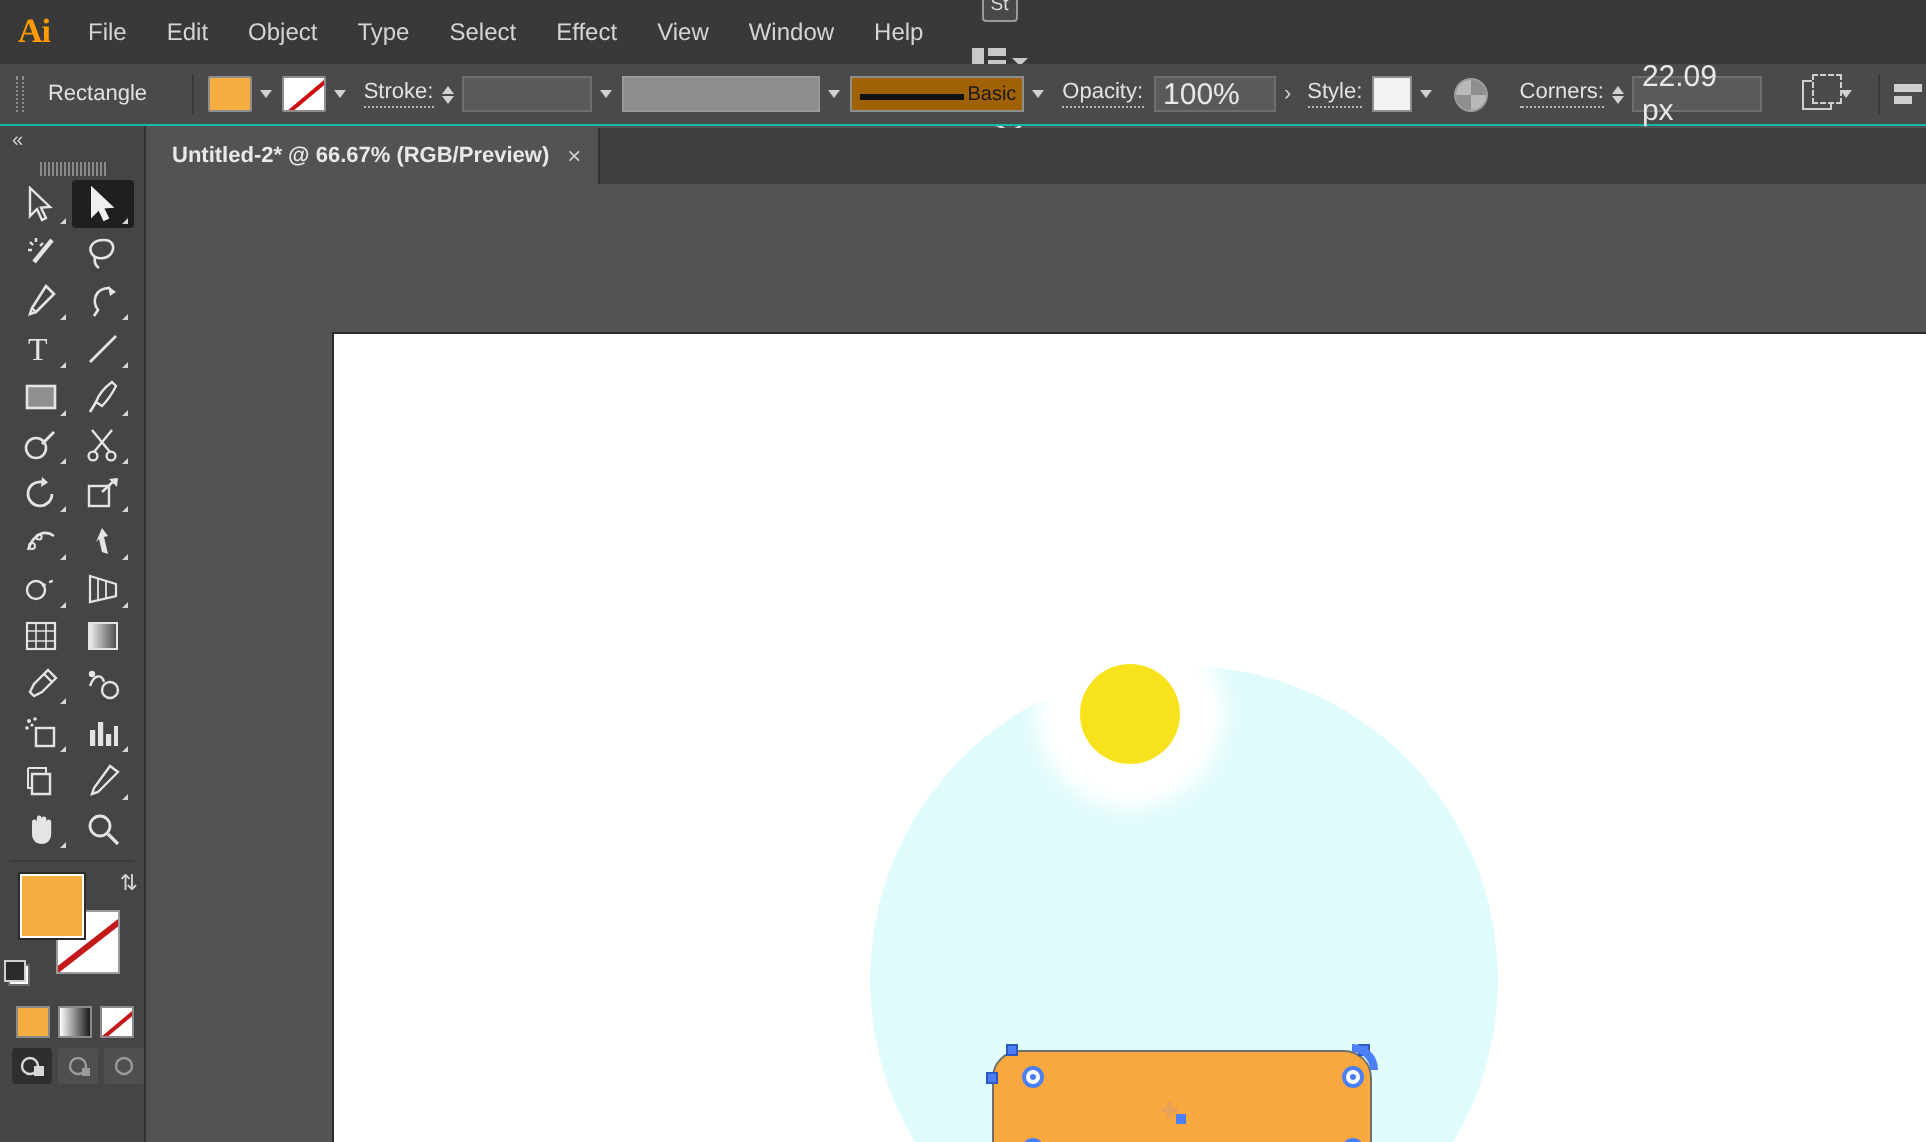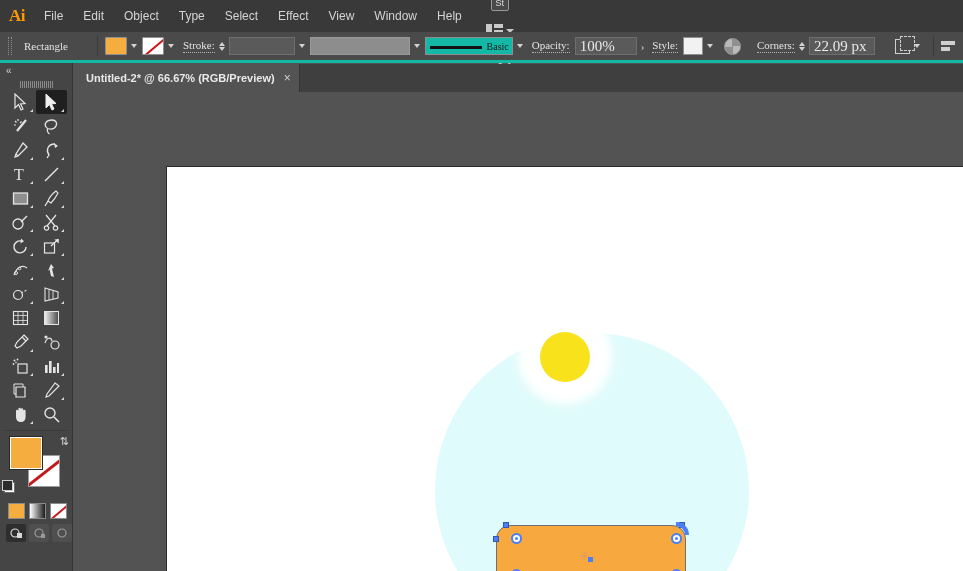--- a/index.html
+++ b/index.html
@@ -36,22 +36,22 @@
     border-radius: 2px; color: #d8d8d8; font-size: 9.5px;
     display: flex; align-items: center; justify-content: center;
     background: #484848;
   }
   .arrange-ic { display: flex; align-items: center; gap: 3px; }
   .chev { width: 0; height: 0; border-left: 4px solid transparent; border-right: 4px solid transparent; border-top: 4px solid #c9c9c9; }
 
   
   .controlbar {
     position: absolute; left: 0; top: 32px; width: 963px; height: 31px;
-    background: #4a4a4a; border-bottom: 3px solid #14b8a6;
-    display: flex; align-items: center; padding-left: 8px; font-family: Liberation Serif, serif;
+    background: #4a4a4a; border-bottom: 1px solid #14b8a6;
+    display: flex; align-items: center; padding-left: 8px;
   }
   .grip { width: 4px; height: 18px; border-left: 1px dotted #8c8c8c; border-right: 1px dotted #8c8c8c; margin-right: 6px; }
   .cb-label { color: #e2e2e2; font-size: 11px; white-space: nowrap; }
   .cb-label.dotted { border-bottom: 1px dotted #b4b4b4; padding-bottom: 1px; }
   .divider { width: 1px; height: 20px; background: #3a3a3a; margin: 0 7px; }
   .swatch {
     width: 22px; height: 18px; border: 1px solid #8e8e8e; border-radius: 1px;
   }
   .swatch-none { background: #ffffff; position: relative; overflow: hidden; }
   .swatch-none::after {
@@ -65,21 +65,21 @@
   .stepper { display: flex; flex-direction: column; gap: 1px; margin: 0 4px 0 4px; }
   .stepper i { width: 0; height: 0; border-left: 3.5px solid transparent; border-right: 3.5px solid transparent; }
   .stepper i.up { border-bottom: 4px solid #d2d2d2; }
   .stepper i.dn { border-top: 4px solid #d2d2d2; }
   .fld {
     background: #5a5a5a; border: 1px solid #6e6e6e; height: 18px;
     color: #e8e8e8; font-size: 15px; display: flex; align-items: center;
     padding: 0 4px;
   }
   .brushbox {
-    background: #14b8a6; height: 18px; width: 88px; border: 1px solid #8e8e8e;
+    background: #a16207; height: 18px; width: 88px; border: 1px solid #8e8e8e;
     display: flex; align-items: center; justify-content: flex-end;
     color: #1a1a1a; font-size: 10px; padding-right: 3px; position: relative;
   }
   .brushbox::before {
     content: ""; position: absolute; left: 4px; top: 8px; width: 52px; height: 3px; background: #111;
   }
   .arrow-r { color: #d2d2d2; font-size: 11px; margin-left: 4px; }
   .style-swatch { width: 20px; height: 18px; background: #f2f2f2; border: 1px solid #8e8e8e; }
   .recolor-ic {
     width: 17px; height: 17px; border-radius: 50%;

